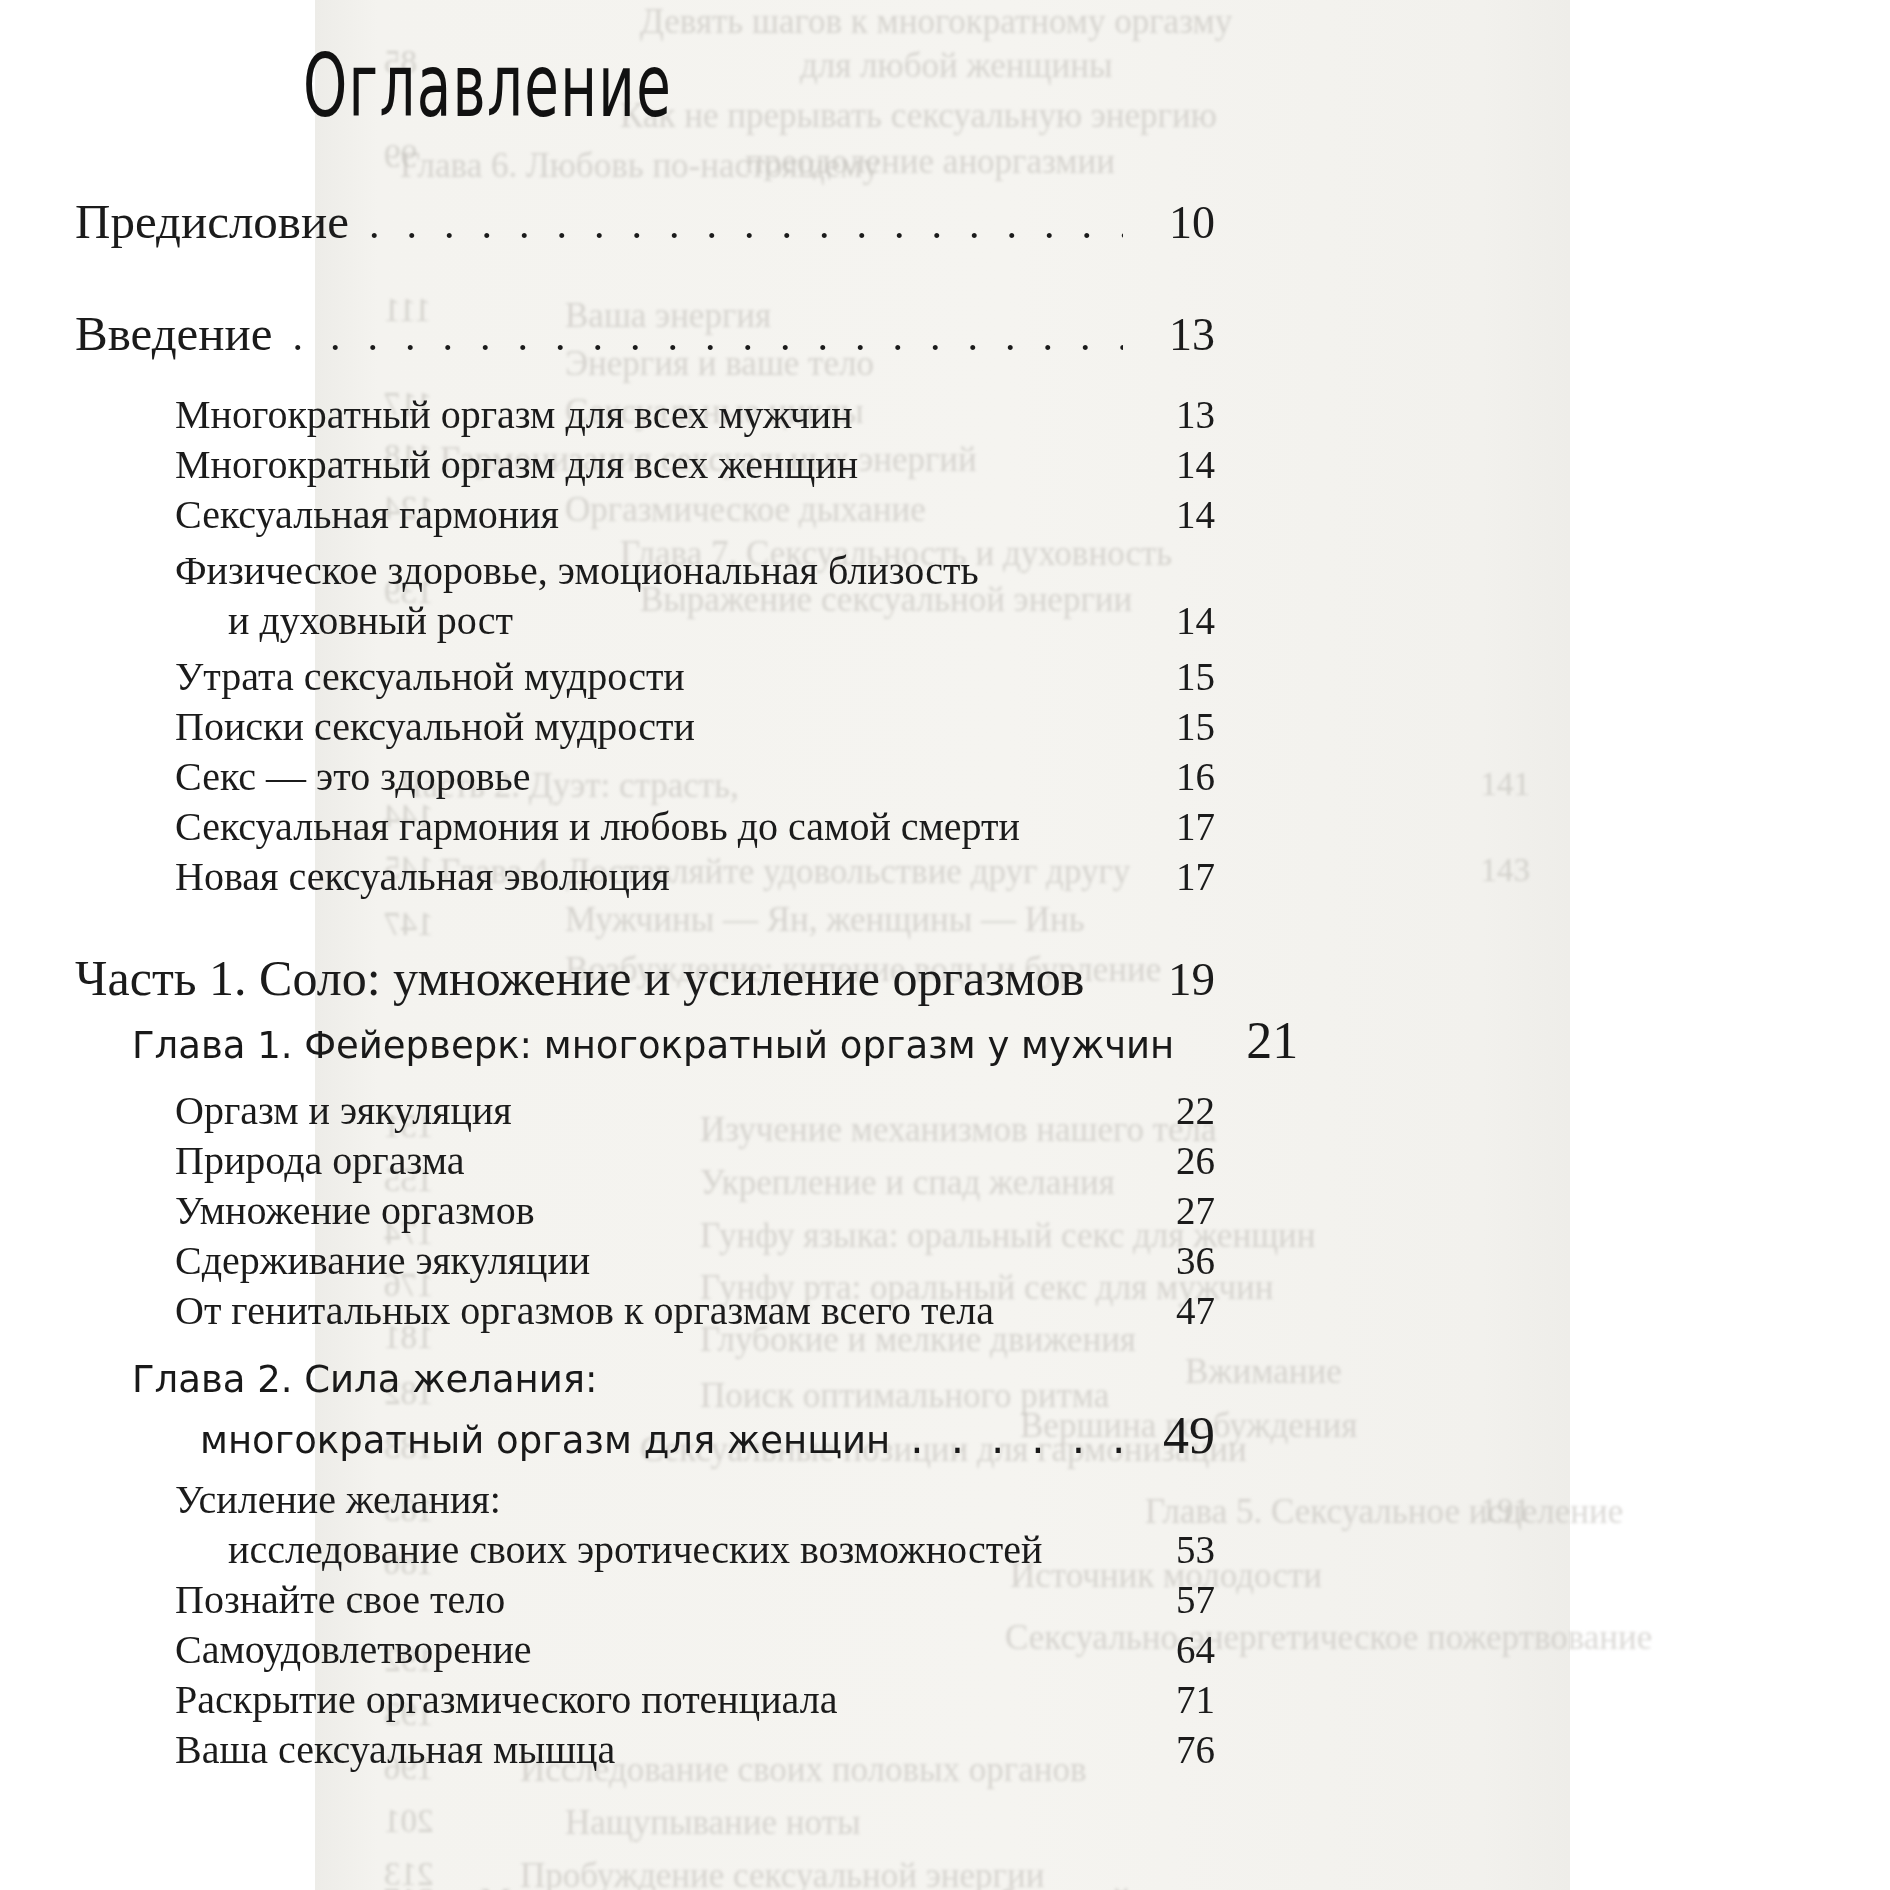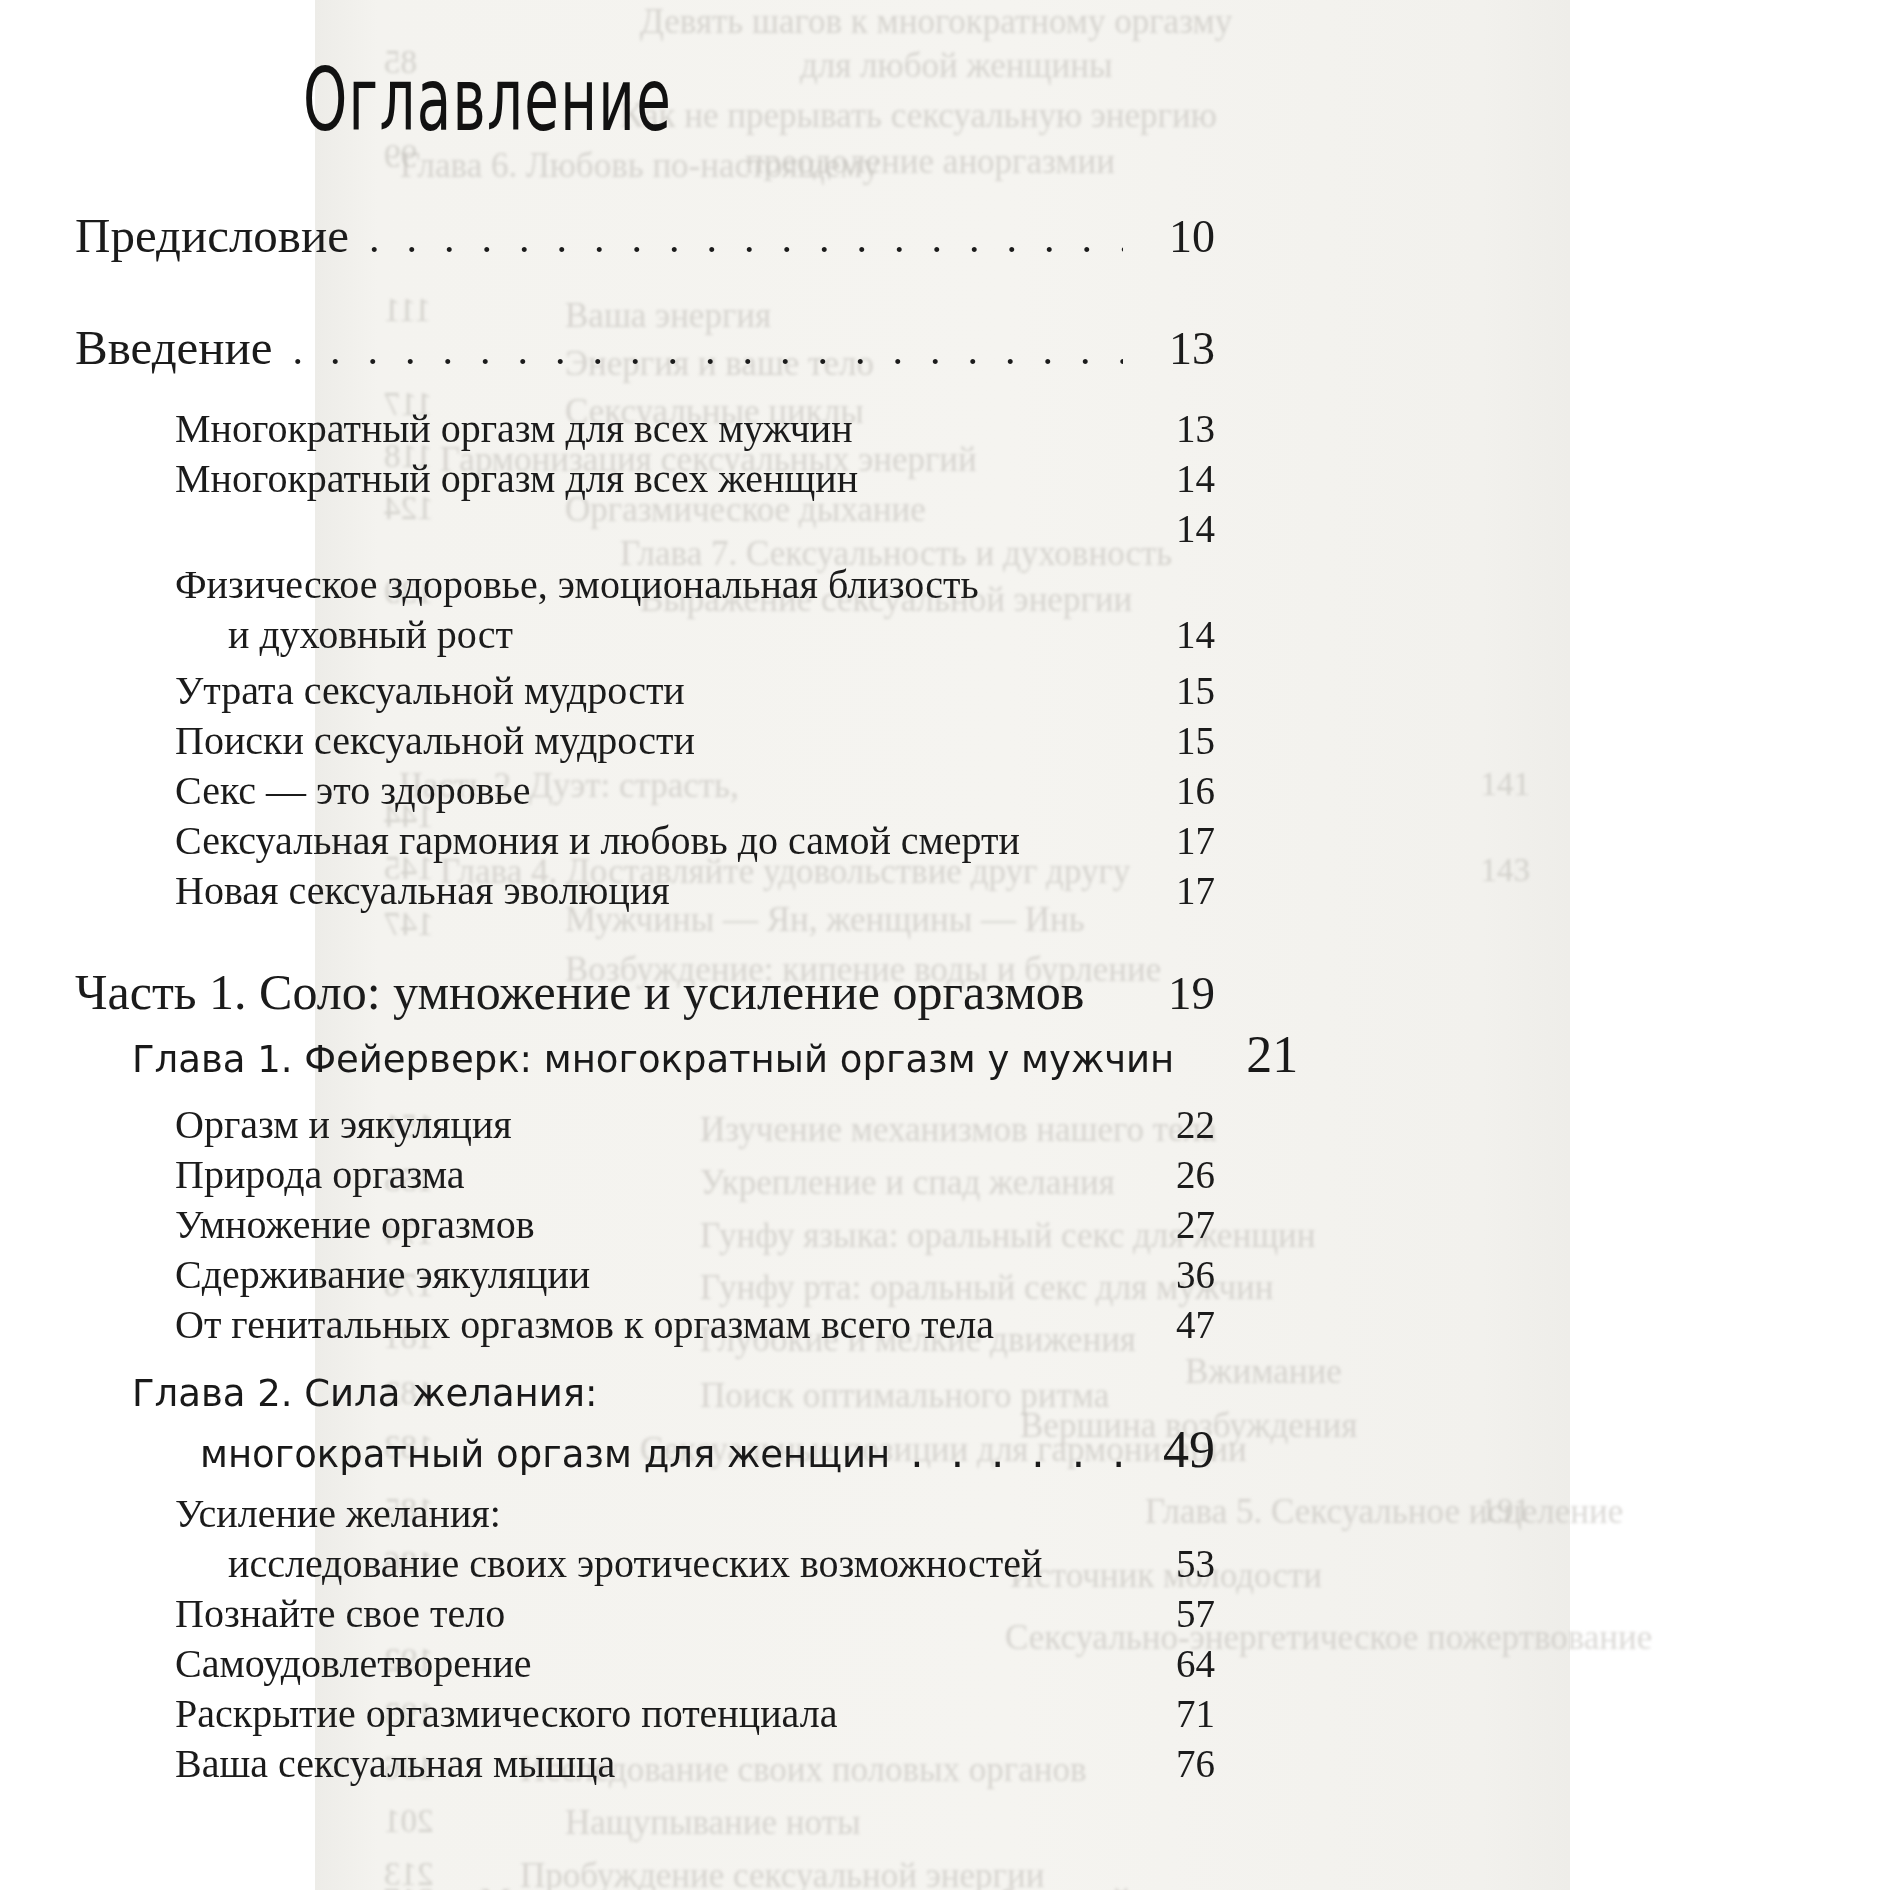--- a/index.html
+++ b/index.html
@@ -8,21 +8,21 @@
   .page{position:absolute;left:315px;top:0;width:1255px;height:1890px;
         background:linear-gradient(90deg,#edecE8,#f4f3ef 5%,#f5f4f0 55%,#f2f1ed 93%,#eeede9);}
   
   .bleed{position:absolute;left:0;top:0;width:1890px;height:1890px;
          color:#c3c1bb;filter:blur(1.4px);z-index:1;}
   .bl-line{position:absolute;font-size:35px;line-height:40px;white-space:nowrap;opacity:.62;}
   .bl-num{position:absolute;font-size:33px;width:64px;text-align:right;opacity:.66;}
   .bl-num.left{left:384px;transform:scaleX(-1);}
   .bl-num.right{left:1452px;width:78px;}
   
-  .content{position:absolute;left:75px;top:52px;width:1140px;z-index:2;}
+  .content{position:absolute;left:75px;top:38px;width:1140px;z-index:2;}
   .page-title{margin:0 0 56px 228px;font-family:"DejaVu Sans",sans-serif;font-weight:normal;
               font-size:88px;line-height:96px;color:#111;}
   .page-title span{display:inline-block;transform:scaleX(.64);transform-origin:left bottom;
                    letter-spacing:2px;white-space:nowrap;}
   .row{display:flex;align-items:baseline;}
   .row .txt{white-space:nowrap;}
   .row .leader{flex:1 1 auto;overflow:hidden;white-space:nowrap;
                font-size:42px;letter-spacing:27px;padding:0 12px 0 20px;}
   .row .num{flex:0 0 auto;min-width:92px;text-align:right;font-family:"Liberation Serif",serif;}
   .t-section{font-size:49px;line-height:64px;}
@@ -125,20 +125,21 @@
           <span class="txt">Многократный оргазм для всех мужчин</span>
           <span class="leader"></span>
           <span class="num">13</span>
         </div>
         <div class="row t-sub">
           <span class="txt">Многократный оргазм для всех женщин</span>
           <span class="leader"></span>
           <span class="num">14</span>
         </div>
         <div class="row t-sub">
+          <span class="txt">Сексуальная гармония</span>
           <span class="leader"></span>
           <span class="num">14</span>
         </div>
         <div class="row t-sub gap-xs">
           <span class="txt">Физическое здоровье, эмоциональная близость</span>
           <span class="leader"></span>
           <span class="num"></span>
         </div>
         <div class="row t-sub2">
           <span class="txt">и духовный рост</span>

